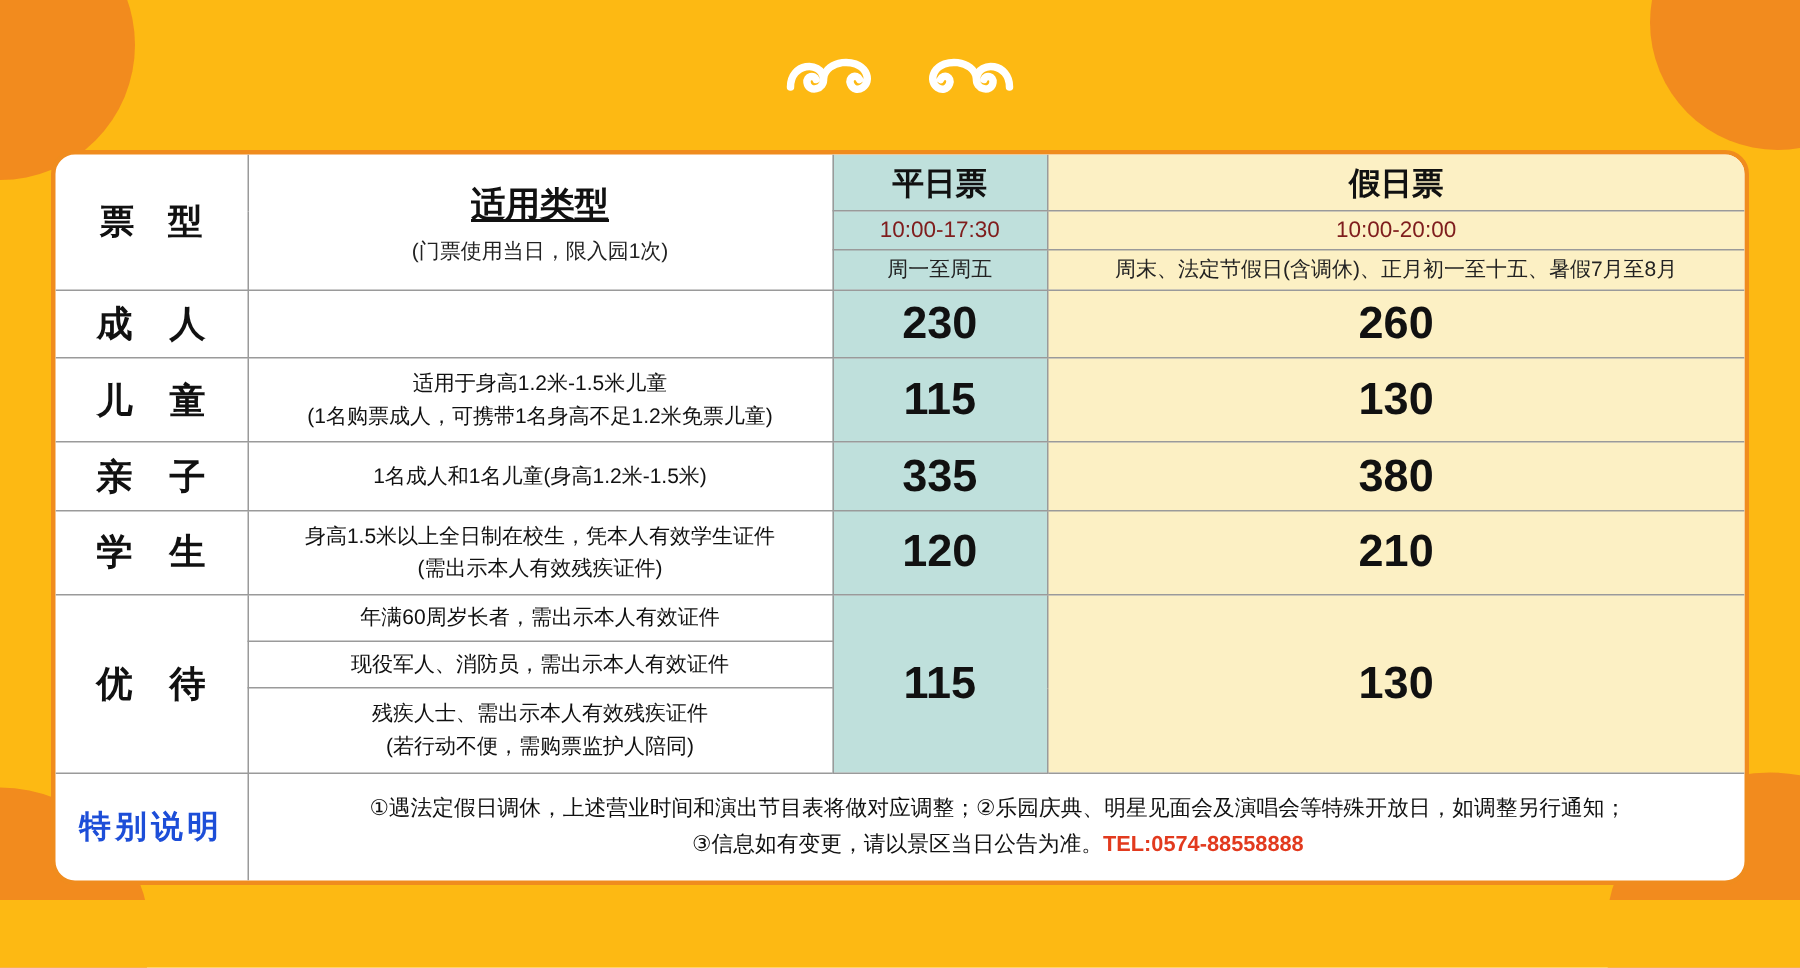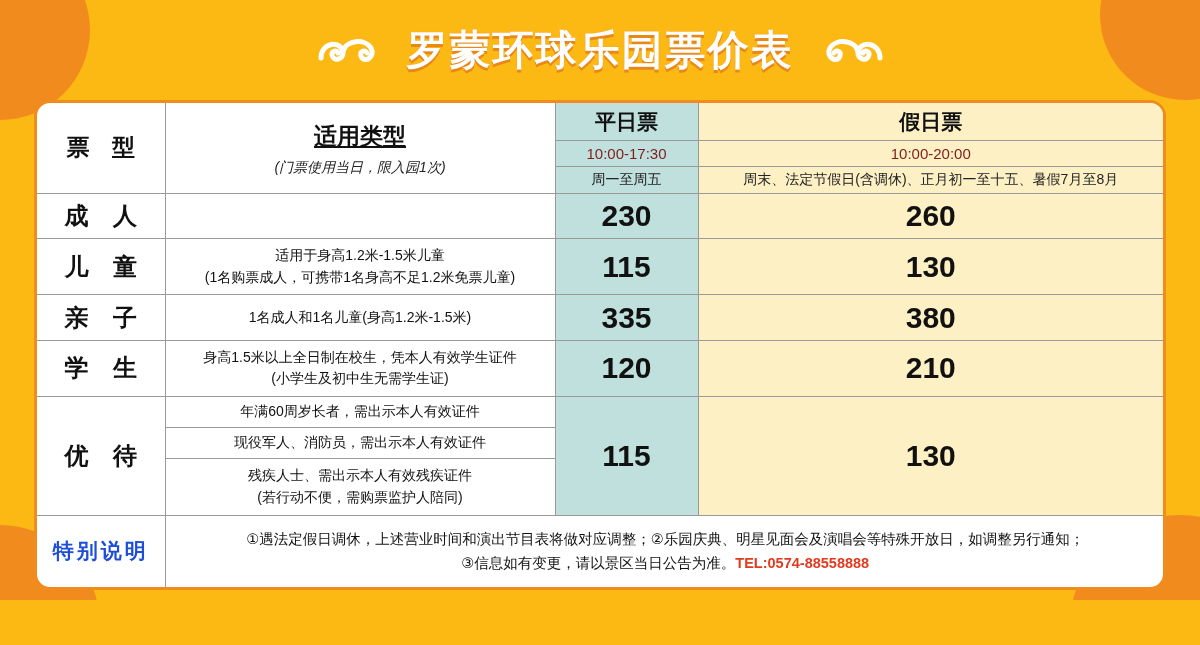--- a/index.html
+++ b/index.html
@@ -94,21 +94,20 @@
     font-size: 23px;
     font-weight: bold;
     color: #111;
     line-height: 1.5;
     text-decoration: underline;
   }
   .hdr-apply-sub {
     font-size: 14px;
     color: #222;
     margin-top: 6px;
-    font-style: italic;
   }
   .hdr-weekday, .hdr-holiday {
     font-size: 21px;
     font-weight: bold;
     color: #111;
   }
   .cell-weekday-bg { background: #BFE0DC; margin-top: 48px; }
   .cell-holiday-bg { background: #FCF0C4; }
 
   .time-text {
@@ -175,21 +174,20 @@
 <div class="corner-blob blob-tr"></div>
 <div class="corner-blob blob-br"></div>
 
 <div class="title-bar">
   <span class="swirl">
     <svg viewBox="0 0 64 40" width="64" height="40" aria-hidden="true">
       <path d="M4 28 C4 12, 24 10, 26 22 C27 30, 16 32, 15 25 C14.4 20.6, 20 19.6, 21 23" fill="none" stroke="#ffffff" stroke-width="5" stroke-linecap="round"></path>
       <path d="M26 22 C28 10, 48 8, 54 18 C59 27, 47 34, 44 26 C42.2 21.2, 48 19, 50 23" fill="none" stroke="#ffffff" stroke-width="5" stroke-linecap="round"></path>
     </svg>
   </span>
-  <div class="title-text">罗蒙环球乐园票价表</div>
   <span class="swirl">
     <svg viewBox="0 0 64 40" width="64" height="40" aria-hidden="true">
       <path d="M60 28 C60 12, 40 10, 38 22 C37 30, 48 32, 49 25 C49.6 20.6, 44 19.6, 43 23" fill="none" stroke="#ffffff" stroke-width="5" stroke-linecap="round"></path>
       <path d="M38 22 C36 10, 16 8, 10 18 C5 27, 17 34, 20 26 C21.8 21.2, 16 19, 14 23" fill="none" stroke="#ffffff" stroke-width="5" stroke-linecap="round"></path>
     </svg>
   </span>
 </div>
 
 <div class="card">
   <table class="price">
@@ -276,21 +274,21 @@
         <div class="price-num">380</div>
       </td>
     </tr>
 
     <tr>
       <td>
         <div class="row-label">学  生</div>
       </td>
       <td>
         <div class="desc-text">身高1.5米以上全日制在校生，凭本人有效学生证件</div>
-        <div class="desc-text">(小学生及初中生无需学生证)</div>
+        <div class="desc-text">(需出示本人有效残疾证件)</div>
       </td>
       <td class="cell-weekday-bg">
         <div class="price-num">120</div>
       </td>
       <td class="cell-holiday-bg">
         <div class="price-num">210</div>
       </td>
     </tr>
 
     <tr>

